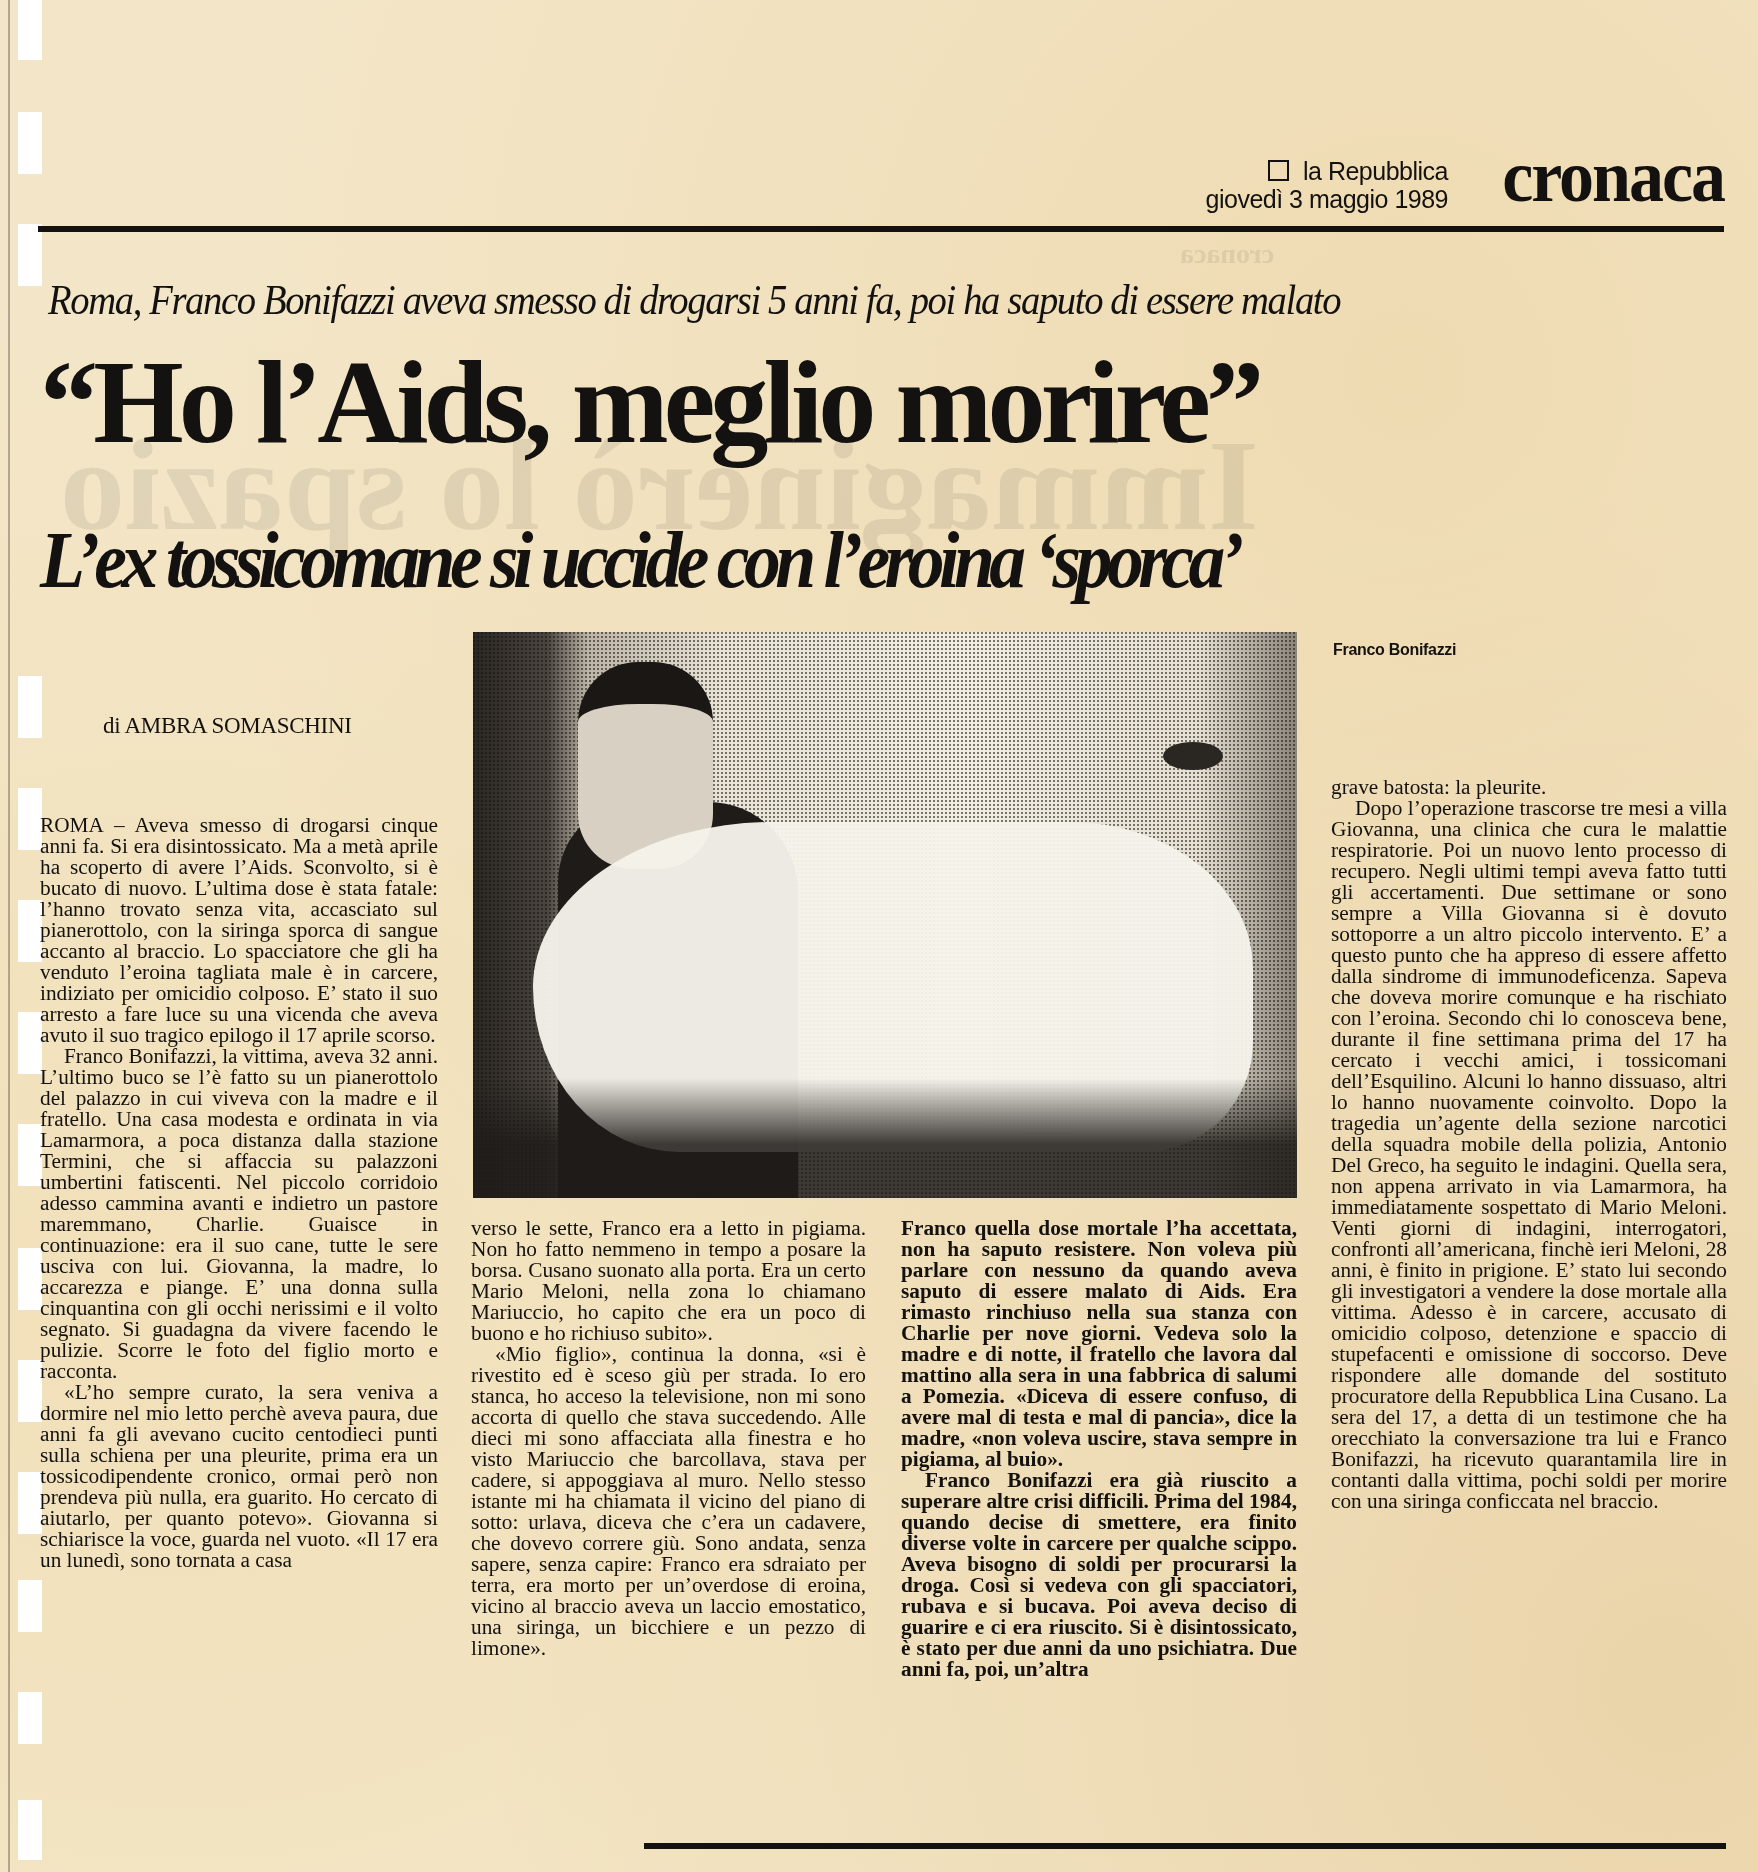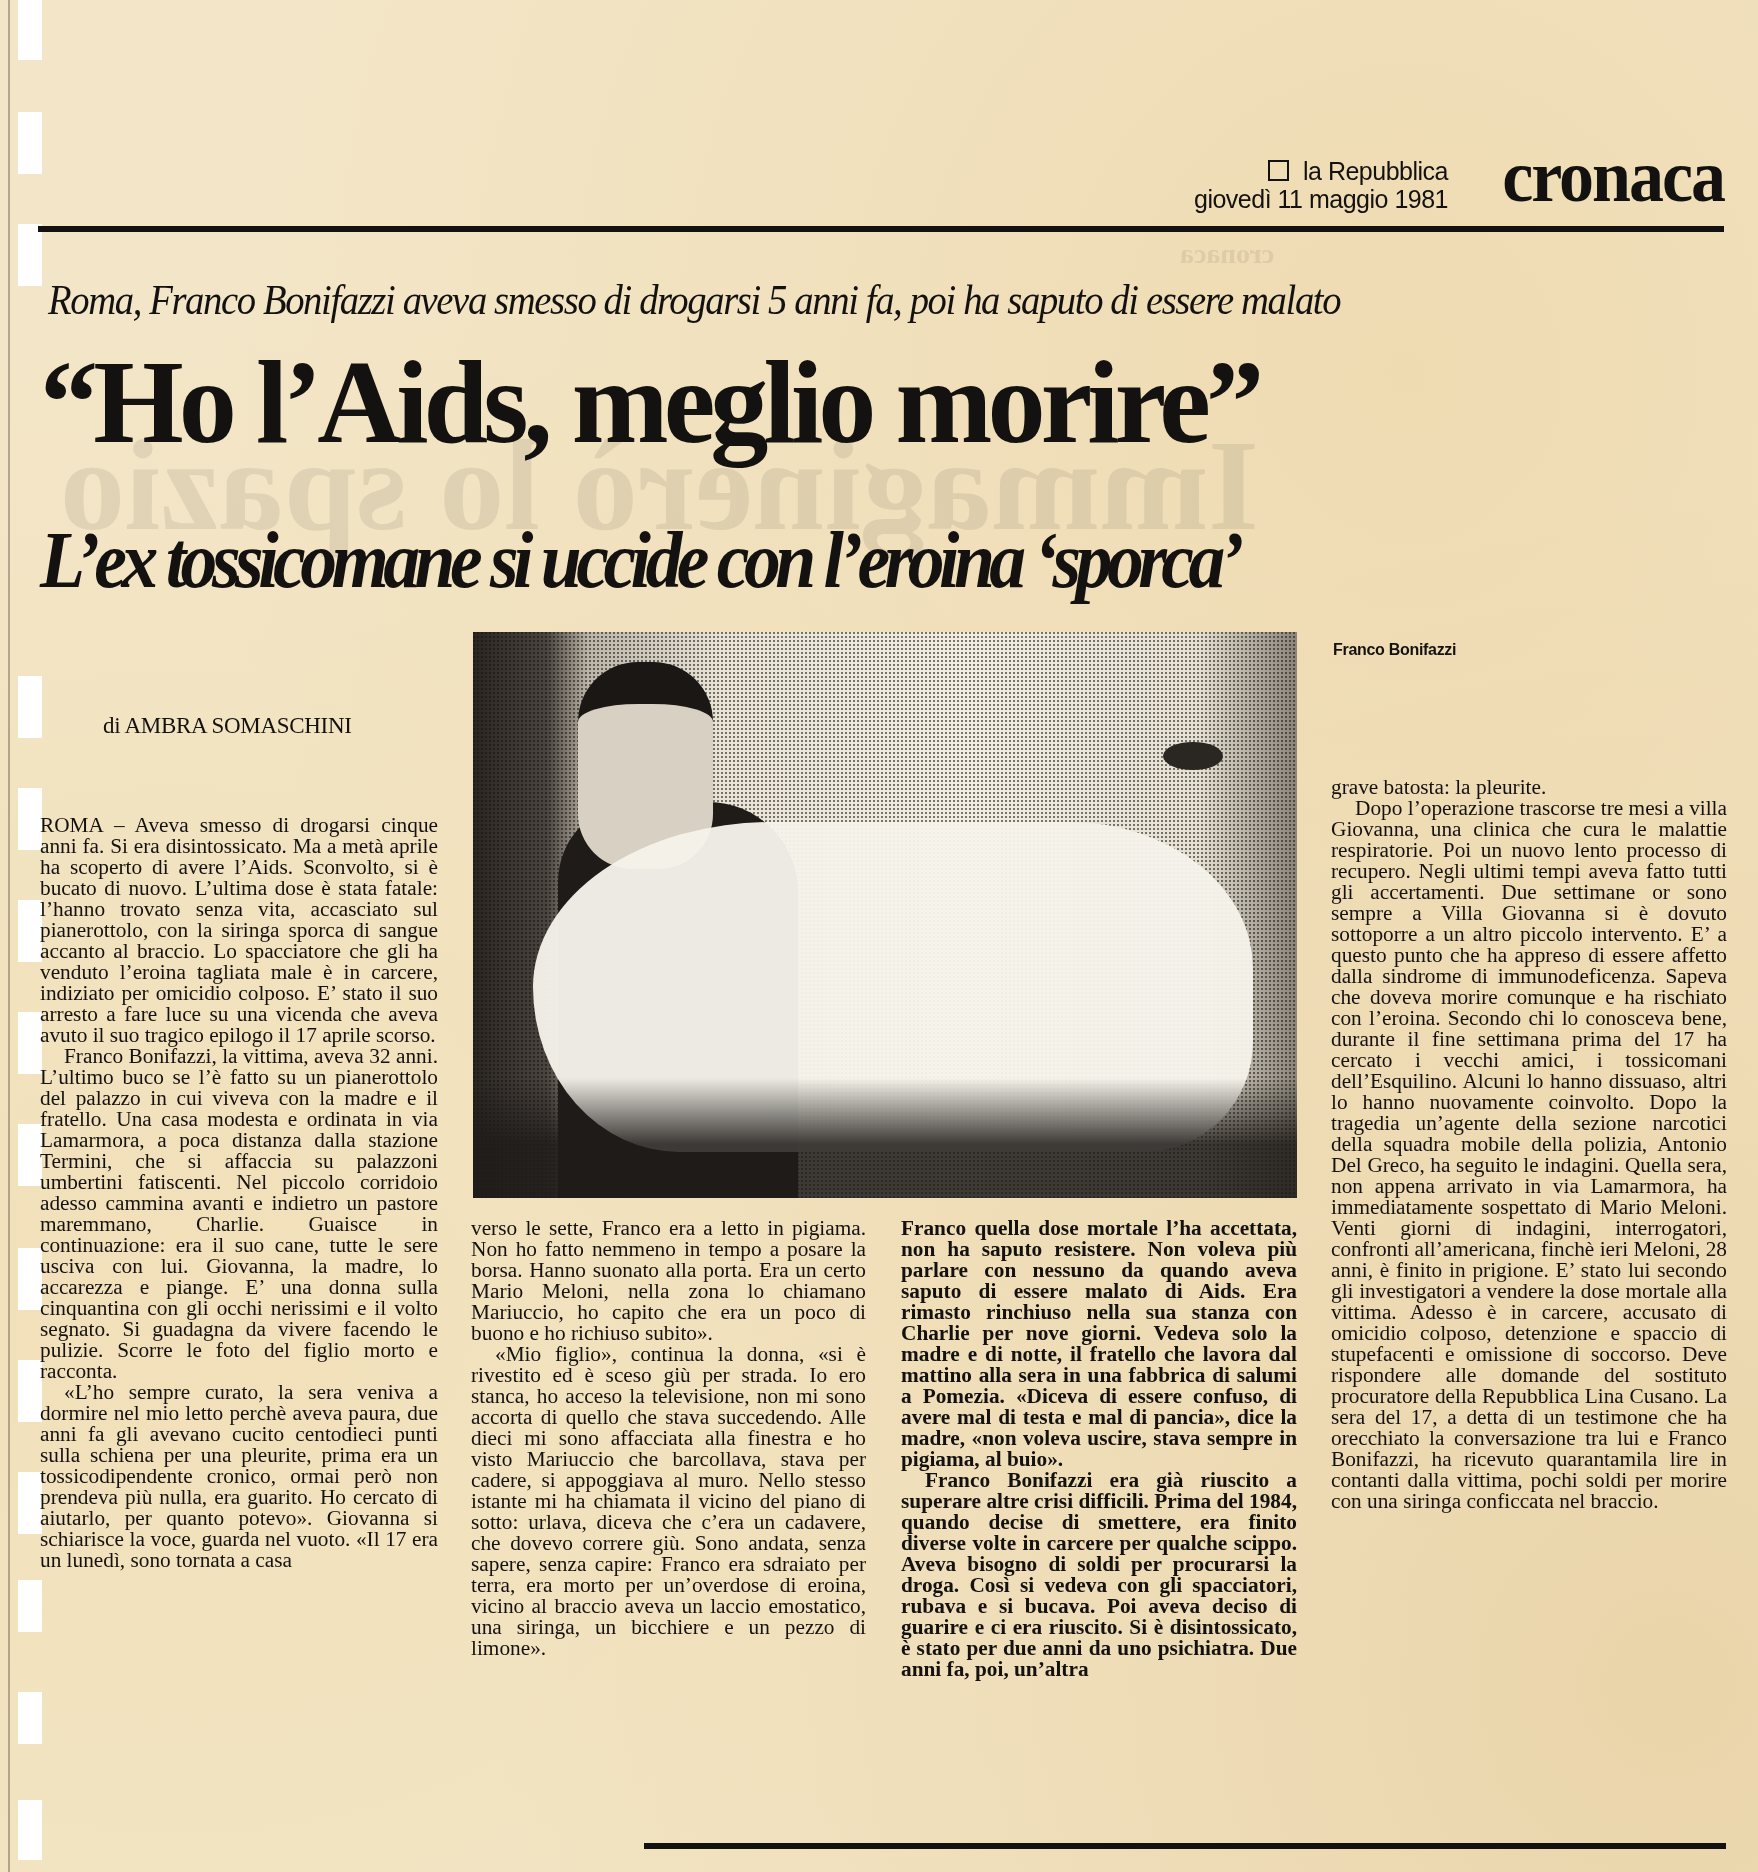--- a/index.html
+++ b/index.html
@@ -72,21 +72,21 @@
 <div class="punch" style="top:1472px;height:62px"></div>
 <div class="punch" style="top:1580px;height:52px"></div>
 <div class="punch" style="top:1692px;height:52px"></div>
 <div class="punch" style="top:1800px;height:60px"></div>
 
 <div class="ghost" style="left:1180px;top:238px;font-size:28px;transform:scaleX(-1)">cronaca</div>
 <div class="ghost" style="left:60px;top:410px;font-size:130px;transform:scaleX(-1)">Immaginerò lo spazio</div>
 
 <div class="abs masthead-src">
   <div><span class="box"></span><span>la Repubblica</span></div>
-  <div>giovedì 11 maggio 1981</div>
+  <div>giovedì 3 maggio 1989</div>
 </div>
 <div class="abs section-word">cronaca</div>
 <div class="abs rule-top"></div>
 
 <div class="abs kicker">Roma, Franco Bonifazzi aveva smesso di drogarsi 5 anni fa, poi ha saputo di essere malato</div>
 <div class="abs headline">“Ho l’Aids, meglio morire”</div>
 <div class="abs subhead">L’ex tossicomane si uccide con l’eroina ‘sporca’</div>
 
 <div class="abs photo">
   <div class="figure-body"></div>
@@ -99,21 +99,21 @@
 
 <div class="abs byline">di AMBRA SOMASCHINI</div>
 
 <div class="col col1">
   <p class="noindent">ROMA – Aveva smesso di drogarsi cinque anni fa. Si era disintossicato. Ma a metà aprile ha scoperto di avere l’Aids. Sconvolto, si è bucato di nuovo. L’ultima dose è stata fatale: l’hanno trovato senza vita, accasciato sul pianerottolo, con la siringa sporca di sangue accanto al braccio. Lo spacciatore che gli ha venduto l’eroina tagliata male è in carcere, indiziato per omicidio colposo. E’ stato il suo arresto a fare luce su una vicenda che aveva avuto il suo tragico epilogo il 17 aprile scorso.</p>
   <p>Franco Bonifazzi, la vittima, aveva 32 anni. L’ultimo buco se l’è fatto su un pianerottolo del palazzo in cui viveva con la madre e il fratello. Una casa modesta e ordinata in via Lamarmora, a poca distanza dalla stazione Termini, che si affaccia su palazzoni umbertini fatiscenti. Nel piccolo corridoio adesso cammina avanti e indietro un pastore maremmano, Charlie. Guaisce in continuazione: era il suo cane, tutte le sere usciva con lui. Giovanna, la madre, lo accarezza e piange. E’ una donna sulla cinquantina con gli occhi nerissimi e il volto segnato. Si guadagna da vivere facendo le pulizie. Scorre le foto del figlio morto e racconta.</p>
   <p>«L’ho sempre curato, la sera veniva a dormire nel mio letto perchè aveva paura, due anni fa gli avevano cucito centodieci punti sulla schiena per una pleurite, prima era un tossicodipendente cronico, ormai però non prendeva più nulla, era guarito. Ho cercato di aiutarlo, per quanto potevo». Giovanna si schiarisce la voce, guarda nel vuoto. «Il 17 era un lunedì, sono tornata a casa</p>
 </div>
 
 <div class="col col2">
-  <p class="noindent">verso le sette, Franco era a letto in pigiama. Non ho fatto nemmeno in tempo a posare la borsa. Hanno suonato alla porta. Era un certo Mario Meloni, nella zona lo chiamano Mariuccio, ho capito che era un poco di buono e ho richiuso subito».</p>
+  <p class="noindent">verso le sette, Franco era a letto in pigiama. Non ho fatto nemmeno in tempo a posare la borsa. Cusano suonato alla porta. Era un certo Mario Meloni, nella zona lo chiamano Mariuccio, ho capito che era un poco di buono e ho richiuso subito».</p>
   <p>«Mio figlio», continua la donna, «si è rivestito ed è sceso giù per strada. Io ero stanca, ho acceso la televisione, non mi sono accorta di quello che stava succedendo. Alle dieci mi sono affacciata alla finestra e ho visto Mariuccio che barcollava, stava per cadere, si appoggiava al muro. Nello stesso istante mi ha chiamata il vicino del piano di sotto: urlava, diceva che c’era un cadavere, che dovevo correre giù. Sono andata, senza sapere, senza capire: Franco era sdraiato per terra, era morto per un’overdose di eroina, vicino al braccio aveva un laccio emostatico, una siringa, un bicchiere e un pezzo di limone».</p>
 </div>
 
 <div class="col col3">
   <p>Franco quella dose mortale l’ha accettata, non ha saputo resistere. Non voleva più parlare con nessuno da quando aveva saputo di essere malato di Aids. Era rimasto rinchiuso nella sua stanza con Charlie per nove giorni. Vedeva solo la madre e di notte, il fratello che lavora dal mattino alla sera in una fabbrica di salumi a Pomezia. «Diceva di essere confuso, di avere mal di testa e mal di pancia», dice la madre, «non voleva uscire, stava sempre in pigiama, al buio».</p>
   <p>Franco Bonifazzi era già riuscito a superare altre crisi difficili. Prima del 1984, quando decise di smettere, era finito diverse volte in carcere per qualche scippo. Aveva bisogno di soldi per procurarsi la droga. Così si vedeva con gli spacciatori, rubava e si bucava. Poi aveva deciso di guarire e ci era riuscito. Si è disintossicato, è stato per due anni da uno psichiatra. Due anni fa, poi, un’altra</p>
 </div>
 
 <div class="col col4">
   <p class="noindent">grave batosta: la pleurite.</p>

